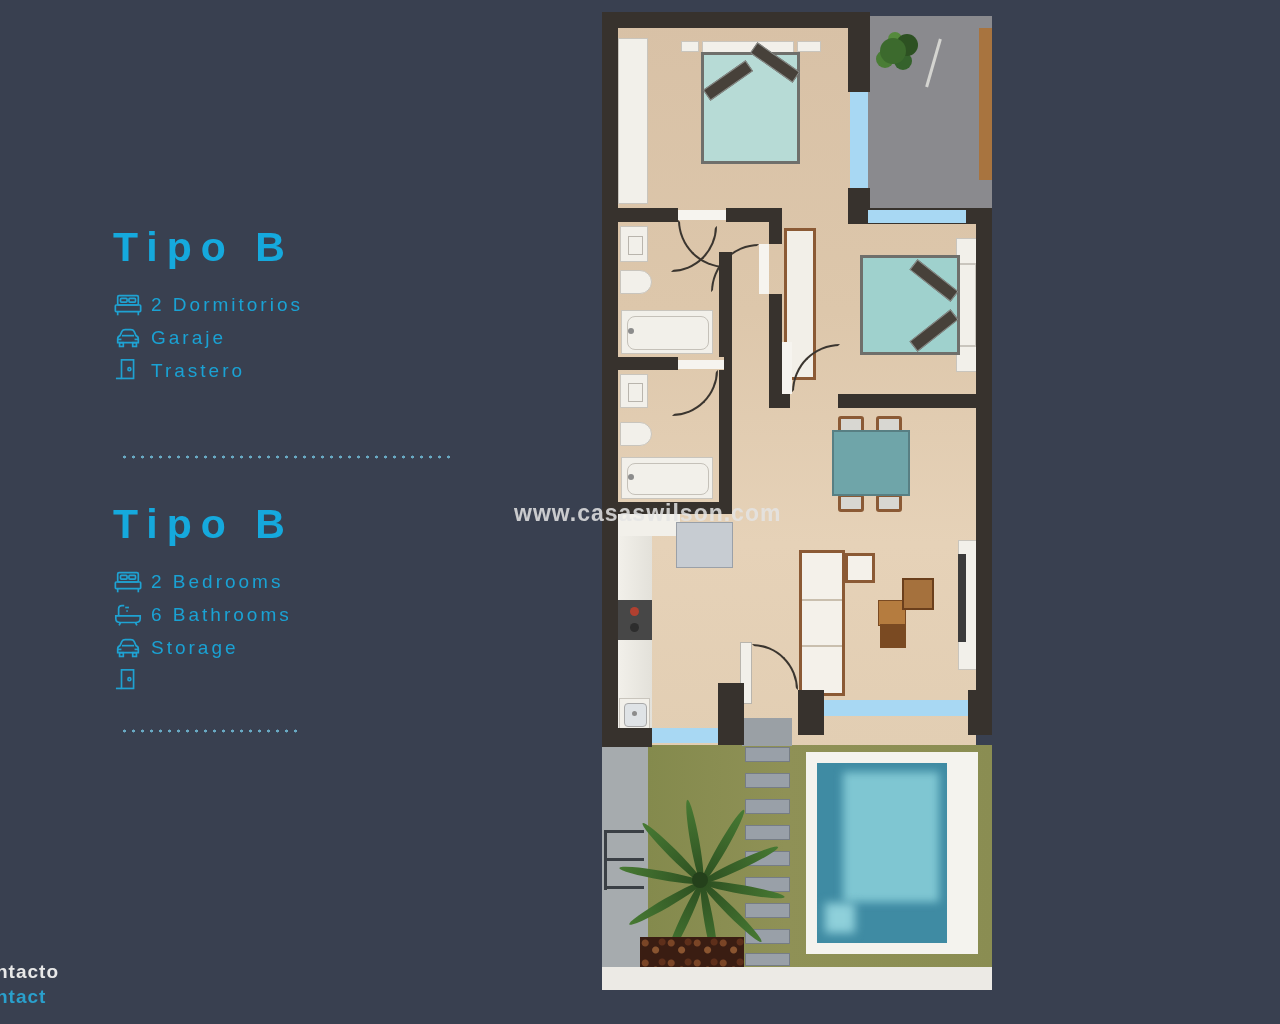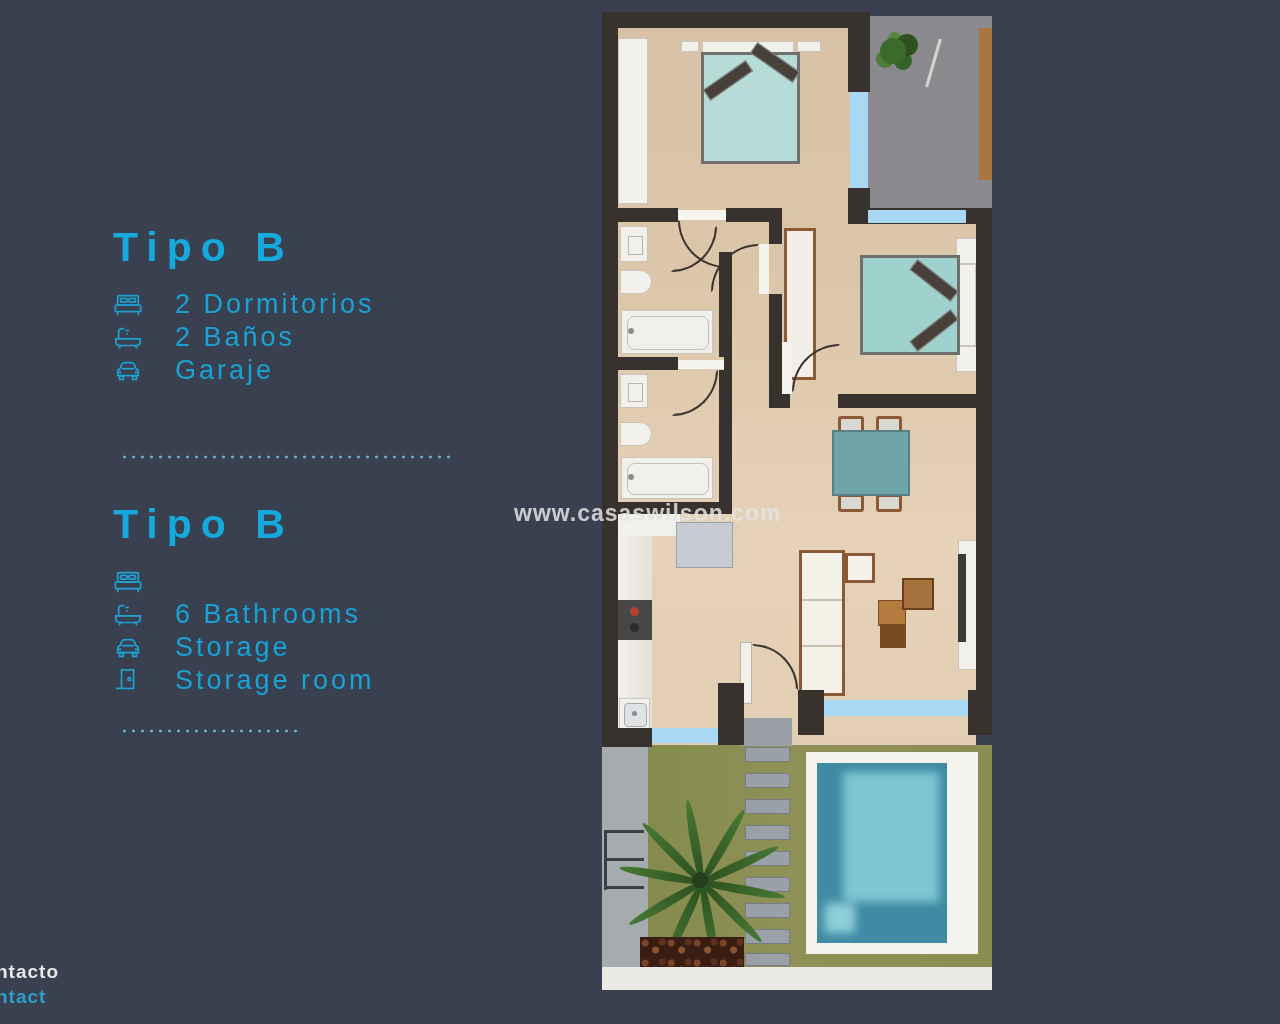--- a/index.html
+++ b/index.html
@@ -11,21 +11,21 @@
   .abs{position:absolute;}
   
   .panel{position:absolute;color:#17a6d8;}
   .panel h2{
     margin:0;font-size:41px;font-weight:bold;letter-spacing:9px;color:#15a9dd;
   }
   .panel ul{list-style:none;margin:17px 0 0 0;padding:0;}
   .panel li{display:flex;align-items:center;height:33px;}
   .panel .ic{width:34px;height:28px;flex:0 0 34px;color:#1fa2d2;display:flex;align-items:center;}
   .panel .ic svg{width:30px;height:26px;}
-  .panel .lbl{font-size:27px;letter-spacing:3px;color:#1aa2d4;margin-left:28px;white-space:nowrap;}
+  .panel .lbl{font-size:19px;letter-spacing:3px;color:#1aa2d4;margin-left:4px;white-space:nowrap;}
   .dotted{
     position:absolute;height:4px;
     background-image:radial-gradient(circle,#69aac4 1.3px,transparent 1.7px);
     background-size:9px 4px;background-repeat:repeat-x;
   }
   .footer-line{position:absolute;left:-4px;font-size:19px;letter-spacing:1px;font-weight:600;}
   .watermark{
     position:absolute;left:514px;top:500px;
     font-size:23px;font-weight:600;letter-spacing:1px;
     color:rgba(228,228,228,0.85);z-index:60;white-space:nowrap;
@@ -87,47 +87,48 @@
       <span class="ic">
           <svg viewBox="0 0 32 24">
             <use href="#g-bed"></use>
           </svg>
         </span>
       <span class="lbl">2 Dormitorios</span>
     </li>
     <li>
       <span class="ic">
           <svg viewBox="0 0 32 24">
-            <use href="#g-bath"></use>
-          </svg>
-        </span>
-      <span class="lbl">2 Baños</span>
-    </li>
-    <li>
-      <span class="ic">
-          <svg viewBox="0 0 32 24">
             <use href="#g-car"></use>
           </svg>
         </span>
       <span class="lbl">Garaje</span>
+    </li>
+    <li>
+      <span class="ic">
+          <svg viewBox="0 0 32 28">
+            <use href="#g-door"></use>
+          </svg>
+        </span>
+      <span class="lbl">Trastero</span>
     </li>
   </ul>
 </section>
 
 <div class="dotted" style="left:120px;top:455px;width:332px;"></div>
 
 <section class="panel" style="left:113px;top:501px;">
   <h2>Tipo B</h2>
   <ul>
     <li>
       <span class="ic">
           <svg viewBox="0 0 32 24">
             <use href="#g-bed"></use>
           </svg>
         </span>
+      <span class="lbl">2 Bedrooms</span>
     </li>
     <li>
       <span class="ic">
           <svg viewBox="0 0 32 24">
             <use href="#g-bath"></use>
           </svg>
         </span>
       <span class="lbl">6 Bathrooms</span>
     </li>
     <li>
@@ -137,21 +138,20 @@
           </svg>
         </span>
       <span class="lbl">Storage</span>
     </li>
     <li>
       <span class="ic">
           <svg viewBox="0 0 32 28">
             <use href="#g-door"></use>
           </svg>
         </span>
-      <span class="lbl">Storage  room</span>
     </li>
   </ul>
 </section>
 
 <div class="dotted" style="left:120px;top:729px;width:182px;"></div>
 
 <div class="footer-line" style="top:961px;color:#e8e8e8;">ntacto</div>
 <div class="footer-line" style="top:986px;color:#2aa0cc;">ntact</div>
 
 <div class="watermark">www.casaswilson.com</div>

